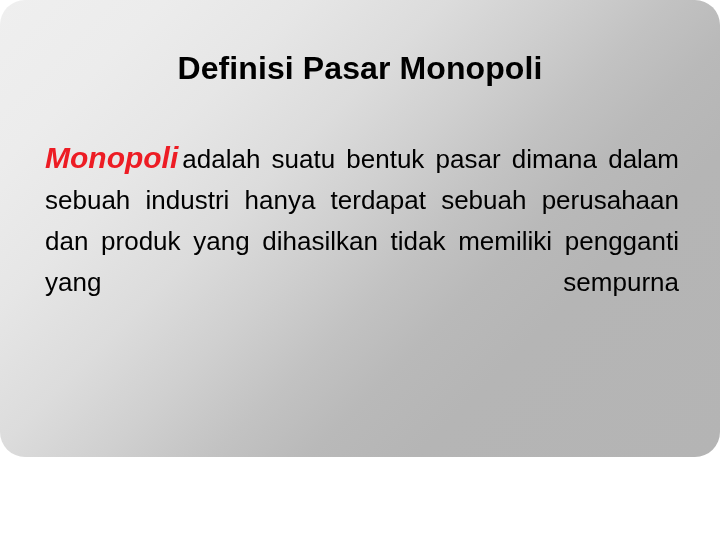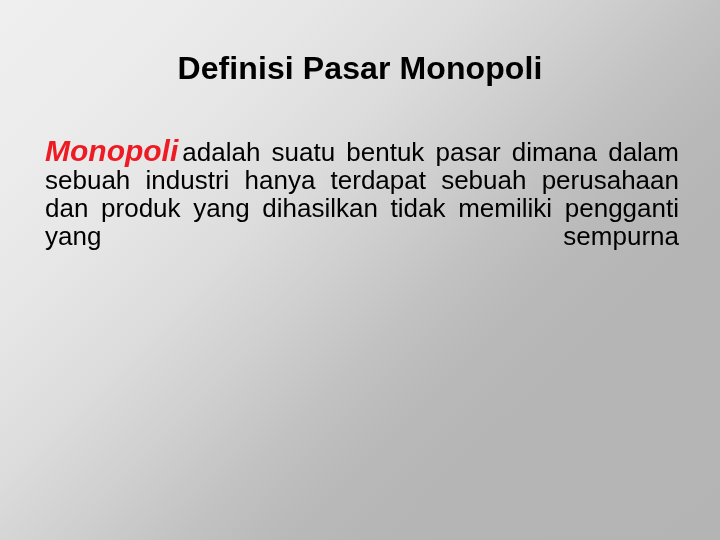--- a/index.html
+++ b/index.html
@@ -9,34 +9,35 @@
   body {
     width: 720px;
     height: 540px;
     overflow: hidden;
     font-family: "Liberation Sans", sans-serif;
   }
 
   #slide {
     position: relative;
     width: 720px;
-    height: 540px;
+    height: 457px;
     box-sizing: border-box;
     background: linear-gradient(
         135deg,
         #efefef 0%,
         #ececec 14%,
         #e6e6e6 26%,
         #dcdcdc 38%,
         #cfcfcf 48%,
         #c2c2c2 57%,
         #b9b9b9 65%,
         #b5b5b5 74%,
         #b4b4b4 100%);
     overflow: hidden;
+    border-radius: 25px;
   }
 
   #slide-title {
     position: absolute;
     left: 0;
     top: 48px;
     width: 720px;
     text-align: center;
     font-size: 32px;
     font-weight: bold;
@@ -51,21 +52,21 @@
     left: 45px;
     top: 137px;
     width: 634px;
   }
 
   #body-paragraph {
     margin: 0;
     text-align: justify;
     text-justify: inter-word;
     font-size: 26px;
-    line-height: 28px;
+    line-height: 41px;
     color: #000000;
     text-indent: 0px;
   }
 
   #body-paragraph::after {
     content: "";
     display: inline-block;
     width: 100%;
   }
 

